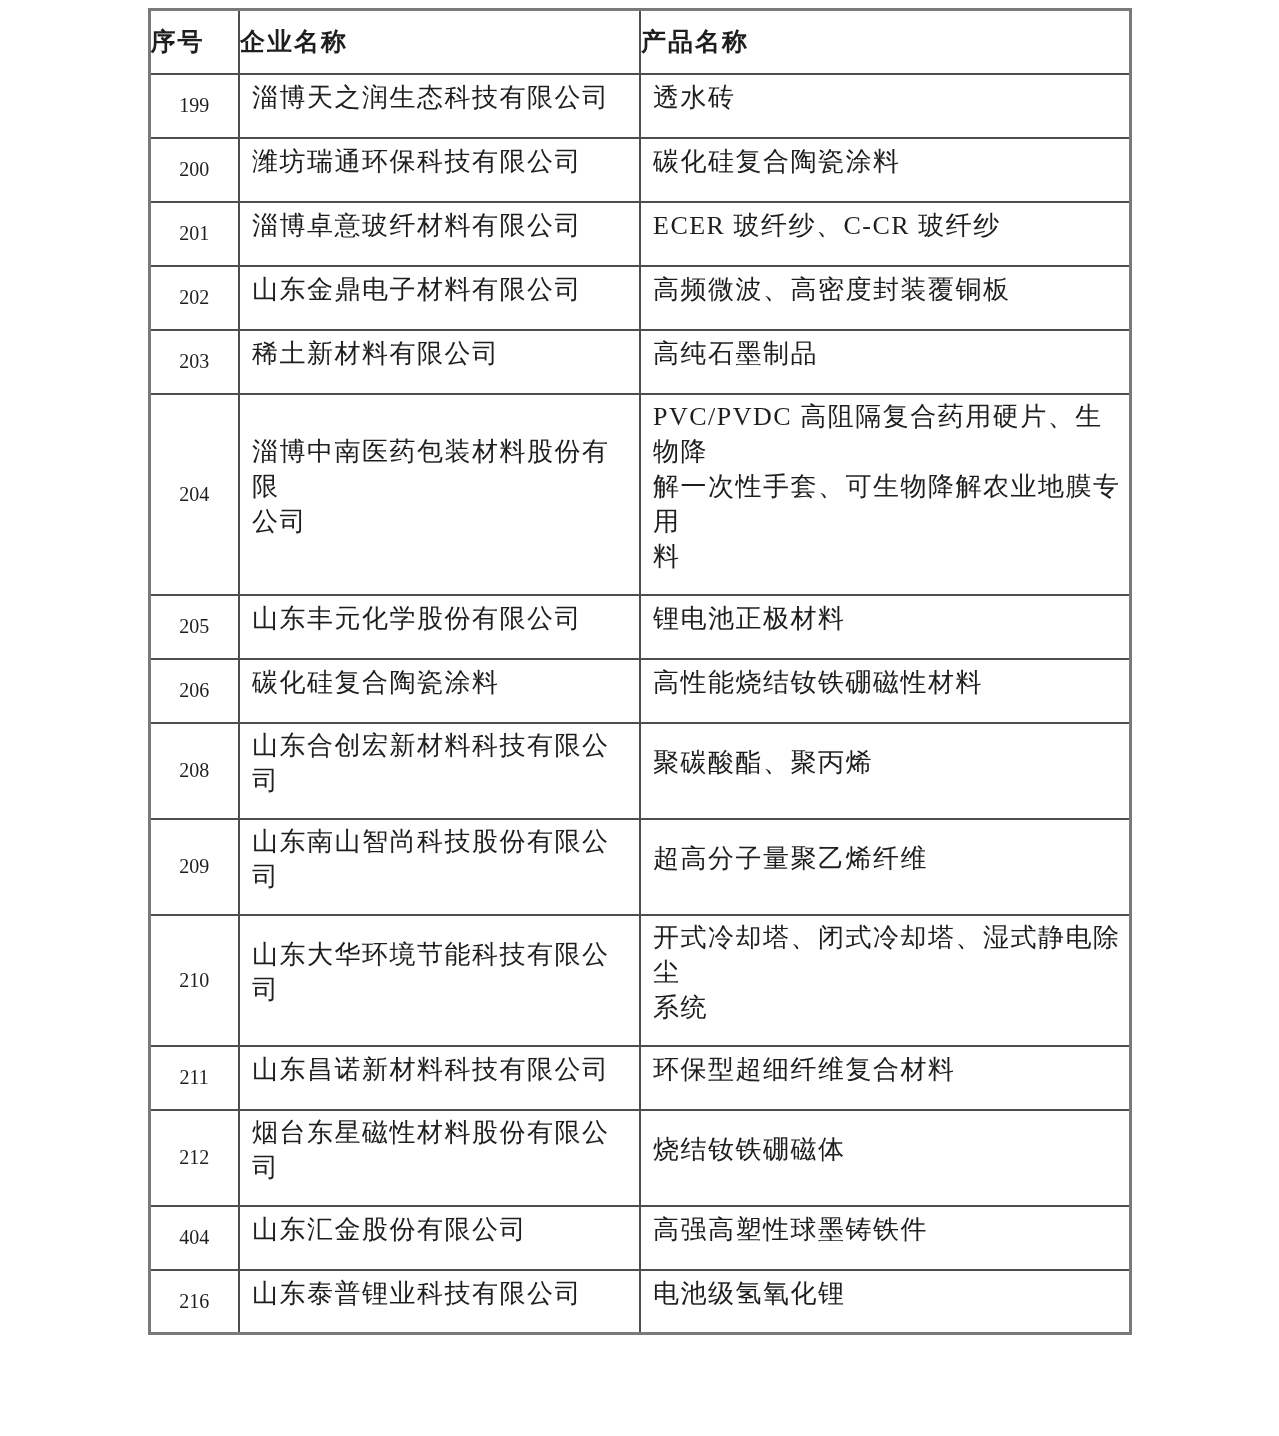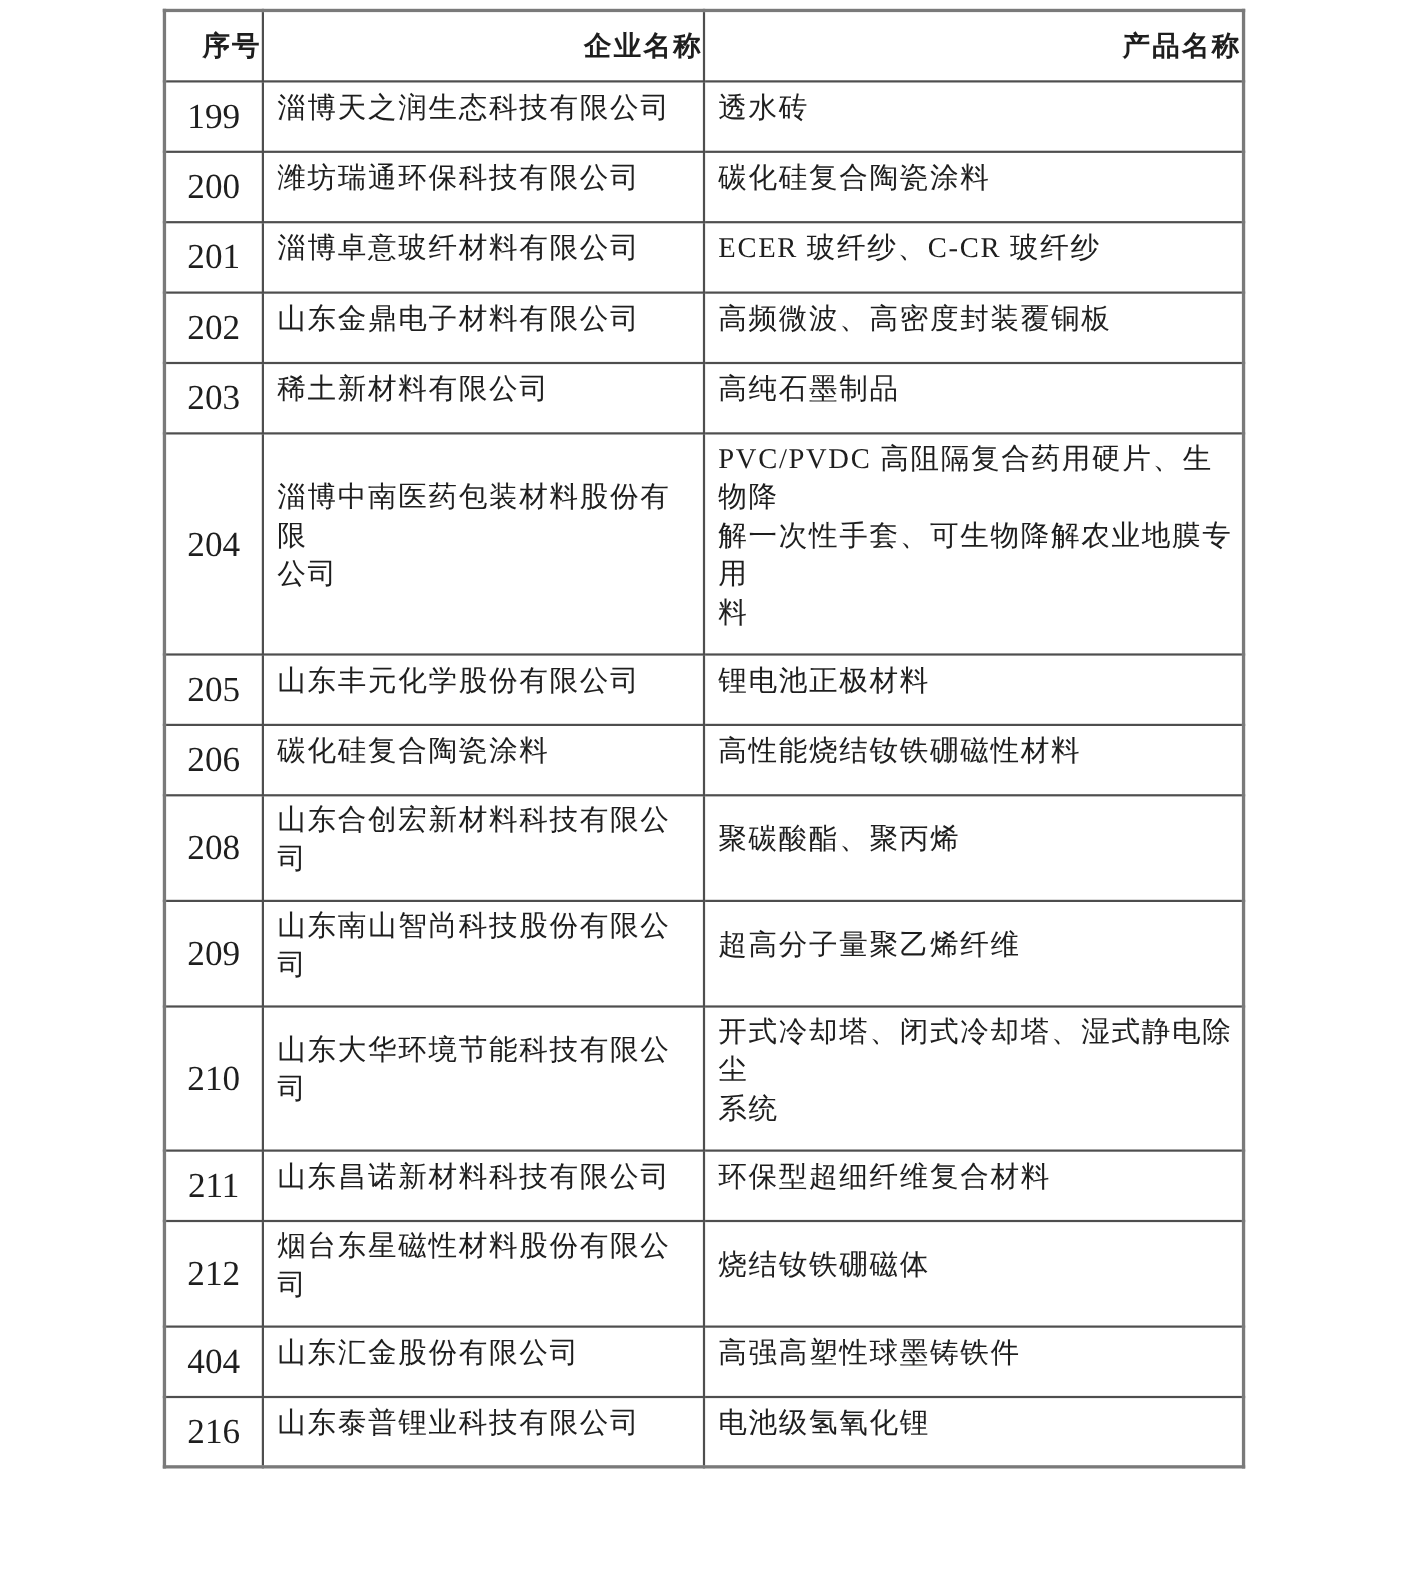--- a/index.html
+++ b/index.html
@@ -33,26 +33,26 @@
     color: #1e1e1e;
   }
   thead tr { height: 64px; }
   tbody tr { height: 64px; }
   tr.r-tall3 { height: 106px; }
   tr.r-tall2 { height: 76px; }
   th {
     font-family: "Liberation Sans", "DejaVu Sans", sans-serif;
     font-weight: 700;
     font-size: 25px;
-    text-align: right;
+    text-align: left;
     letter-spacing: 2px;
   }
   td.no {
     text-align: center;
-    font-size: 32px;
+    font-size: 20px;
     font-family: "Liberation Serif", "DejaVu Serif", serif;
   }
   td.company, td.product {
     font-size: 26px;
     line-height: 35px;
     text-align: left;
     white-space: pre-line;
     letter-spacing: 1.5px;
     padding: 4px 8px 20px 12px;
   }

